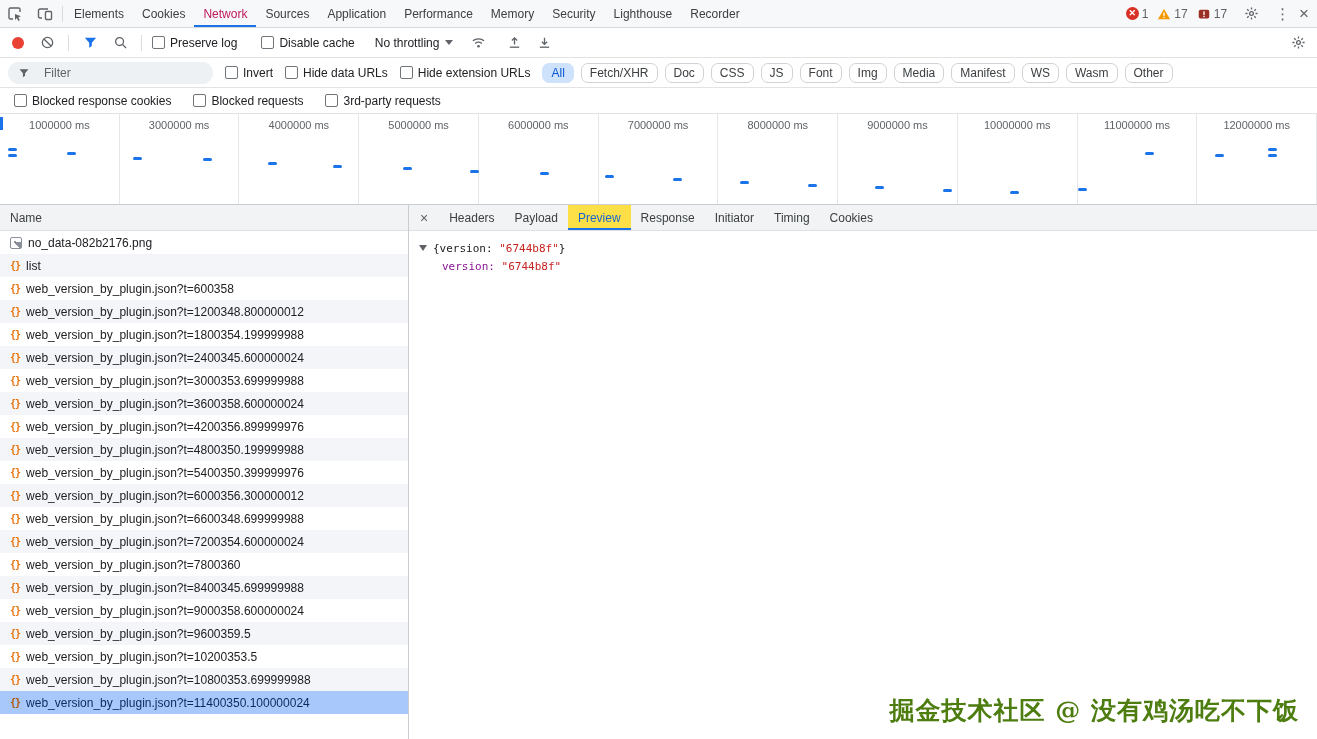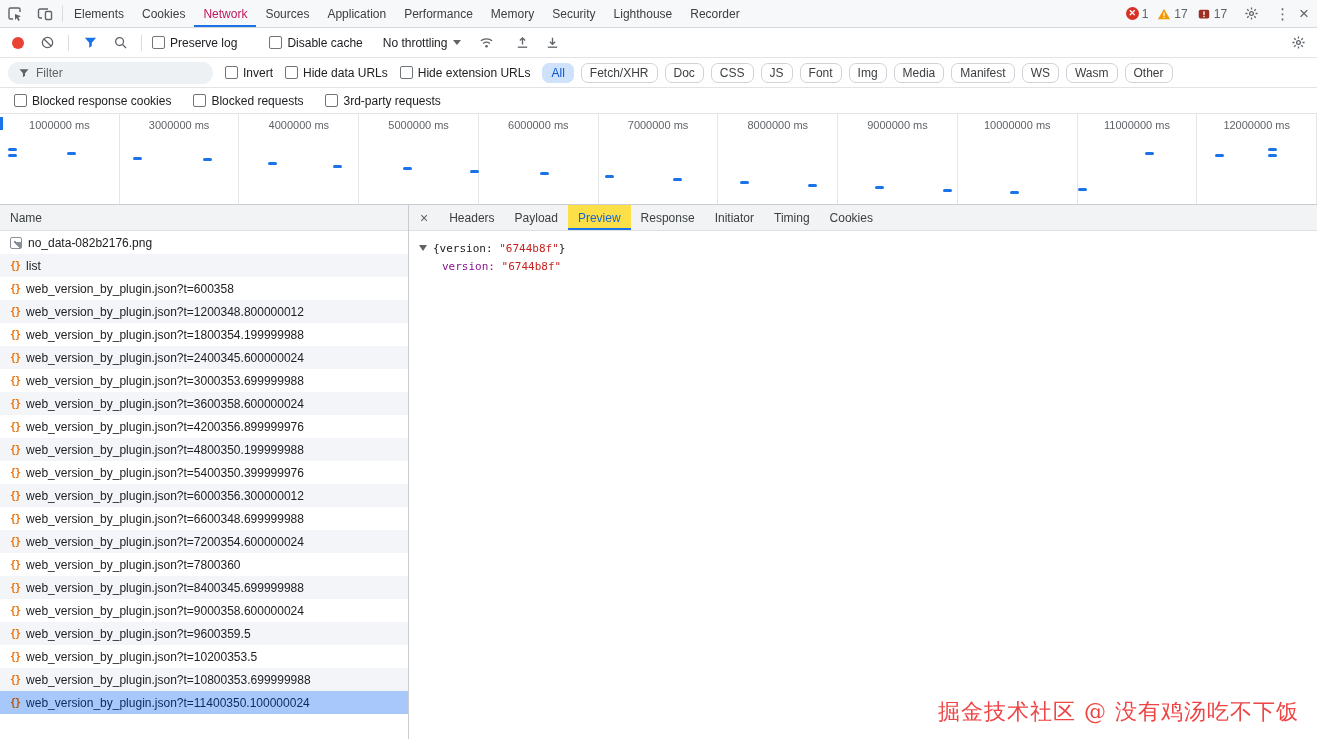--- a/index.html
+++ b/index.html
@@ -24,21 +24,21 @@
   .rec-dot{width:12px;height:12px;border-radius:50%;background:#e94235;margin:0 4px;cursor:pointer}
   .tool-icon{display:flex;align-items:center;justify-content:center;width:22px;height:22px;cursor:pointer}
   .cb{display:flex;align-items:center;gap:5px;cursor:pointer;color:#202124;white-space:nowrap}
   .box{width:13px;height:13px;border:1.5px solid #70757a;border-radius:2px;background:#fff;flex:0 0 13px}
   .throttle{display:flex;align-items:center;gap:6px;padding:2px 6px;cursor:pointer;margin-left:6px}
   .caret{width:0;height:0;border-left:4px solid transparent;border-right:4px solid transparent;border-top:5px solid #5f6368}
   .push-right{margin-left:auto}
 
   
   .filterrow{height:30px;display:flex;align-items:center;gap:12px;padding:0 8px;border-bottom:1px solid #e3e3e3;background:#fff;flex:0 0 30px}
-  .filter-box{display:flex;align-items:center;gap:6px;width:205px;height:22px;background:#eef1f4;border-radius:11px;padding:0 10px;color:#5f6368}
+  .filter-box{display:flex;align-items:center;gap:14px;width:205px;height:22px;background:#eef1f4;border-radius:11px;padding:0 10px;color:#5f6368}
   .filter-box input{border:none;outline:none;background:transparent;font:inherit;color:#202124;width:100%}
   .filter-box input::placeholder{color:#5f6368}
   .chips{display:flex;align-items:center;gap:7px;margin-left:0}
   .chip{font:inherit;background:#fff;border:1px solid #d0d3d7;border-radius:7px;padding:2px 8px;color:#3c4043;cursor:pointer;white-space:nowrap}
   .chip.active{background:#cfe2fc;border-color:#cfe2fc;color:#0b57d0}
 
   
   .optionsrow{height:26px;display:flex;align-items:center;gap:22px;padding:0 14px;border-bottom:1px solid #e3e3e3;background:#fff;flex:0 0 26px}
 
   
@@ -69,21 +69,21 @@
   .dtab{display:flex;align-items:center;padding:0 10px;color:#3c4043;cursor:pointer;white-space:nowrap}
   .dtab.active{color:#1967d2;box-shadow:inset 0 -2px 0 #1a73e8;background:#fde047}
 
   .preview-pane{flex:1;padding:9px 10px;font-family:"DejaVu Sans Mono",monospace;font-size:11px;line-height:18px;color:#202124;overflow:hidden}
   .tri-down{display:inline-block;width:0;height:0;border-left:4.5px solid transparent;border-right:4.5px solid transparent;border-top:6px solid #5f6368;margin-right:6px;vertical-align:1px;cursor:pointer}
   .str{color:#c5221f}
   .key{color:#881391}
   .preview-line.child{padding-left:23px}
 
   
-  .watermark{position:absolute;right:18px;bottom:12px;font-size:22px;font-weight:400;color:#ef4444;letter-spacing:1px;pointer-events:none;font-family:"DejaVu Serif",serif}
+  .watermark{position:absolute;right:18px;bottom:12px;font-size:25px;font-weight:700;color:#4d7c0f;letter-spacing:1px;pointer-events:none;font-family:"DejaVu Serif",serif}
 
   svg{display:block}
 </style>
 </head>
 <body>
 
 <div class="screen">
 
   <div class="tabbar">
     <div class="icon-btn">
@@ -165,21 +165,21 @@
       <svg width="15" height="15" viewBox="0 0 16 16">
         <circle cx="7" cy="7" r="4.2" fill="none" stroke="#5f6368" stroke-width="1.4"></circle>
         <path d="M10.2 10.2L14 14" stroke="#5f6368" stroke-width="1.4"></path>
       </svg>
     </span>
     <div class="vsep"></div>
     <label class="cb">
       <span class="box"></span>
       <span>Preserve log</span>
     </label>
-    <label class="cb" style="margin-left:24px">
+    <label class="cb" style="margin-left:16px">
       <span class="box"></span>
       <span>Disable cache</span>
     </label>
     <div class="throttle">
       <span>No throttling</span>
       <span class="caret"></span>
     </div>
     <span class="tool-icon">
       <svg width="15" height="15" viewBox="0 0 16 16">
         <path d="M2 6.2a9.5 9.5 0 0 1 12 0" fill="none" stroke="#5f6368" stroke-width="1.4"></path>

